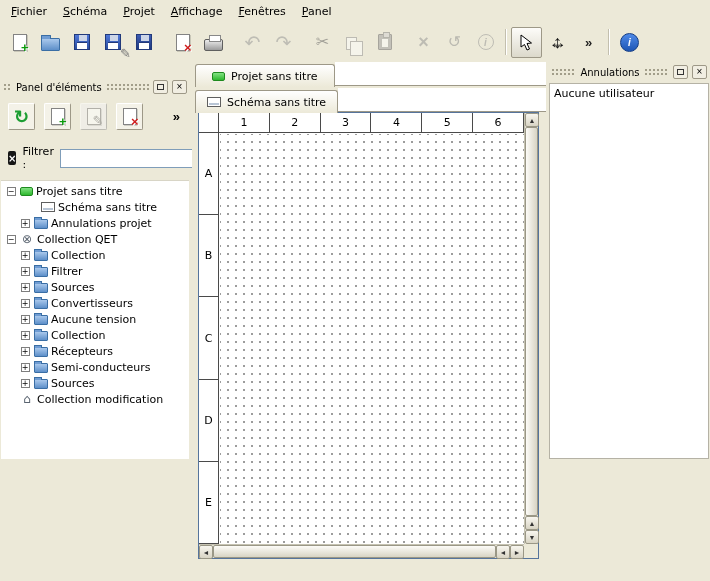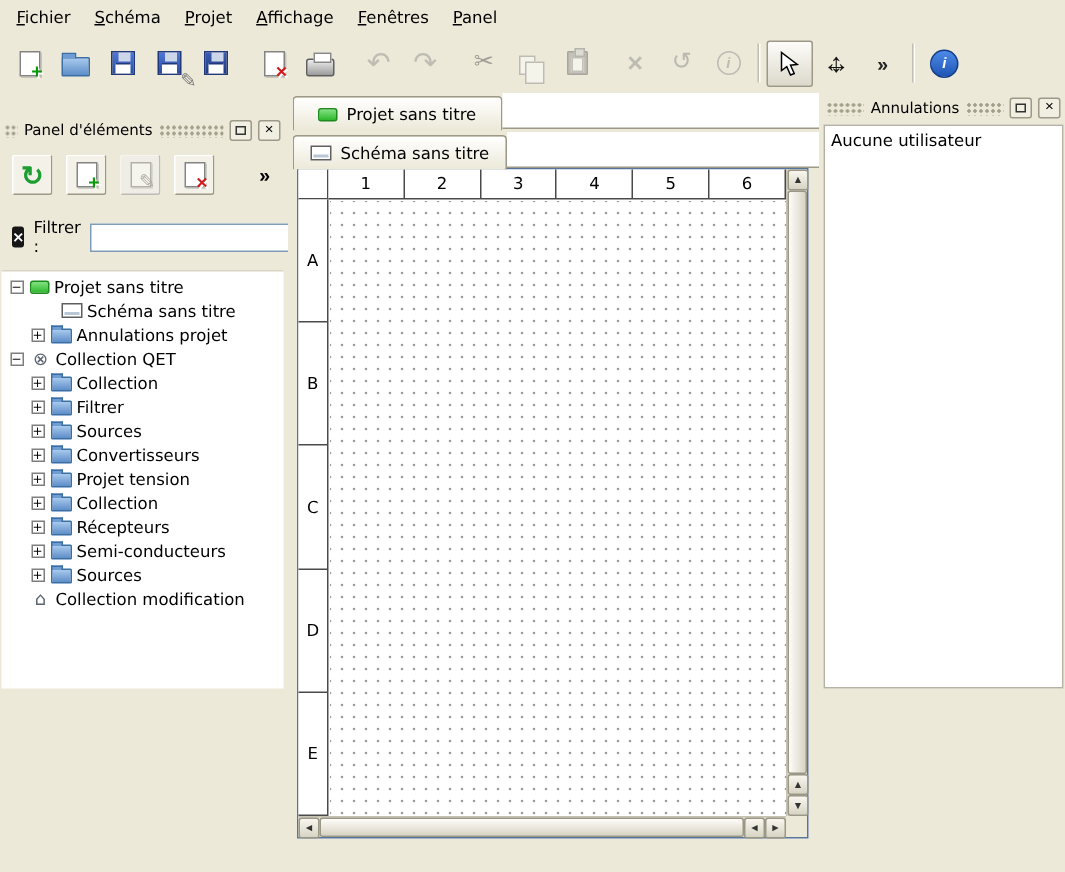--- a/index.html
+++ b/index.html
@@ -306,21 +306,21 @@
             <span class="exp">+</span>
           </span>
         <span class="t-folder"></span>
         <span>Convertisseurs</span>
       </div>
       <div class="trow pl1">
         <span class="slot">
             <span class="exp">+</span>
           </span>
         <span class="t-folder"></span>
-        <span>Projet tension</span>
+        <span>Aucune tension</span>
       </div>
       <div class="trow pl1">
         <span class="slot">
             <span class="exp">+</span>
           </span>
         <span class="t-folder"></span>
         <span>Collection</span>
       </div>
       <div class="trow pl1">
         <span class="slot">

